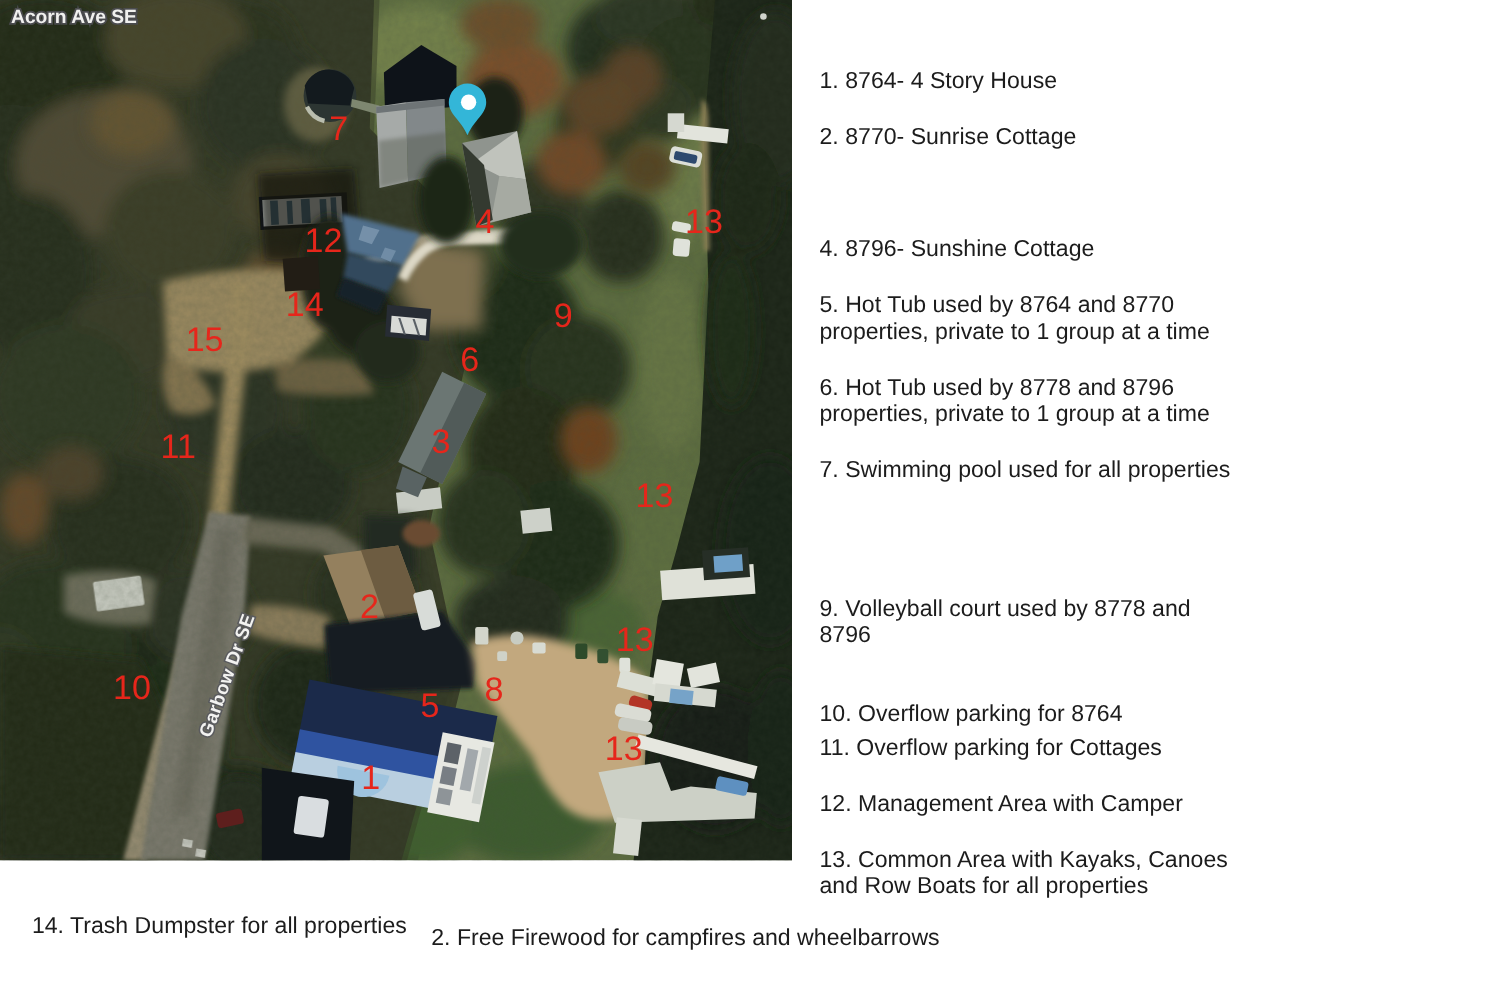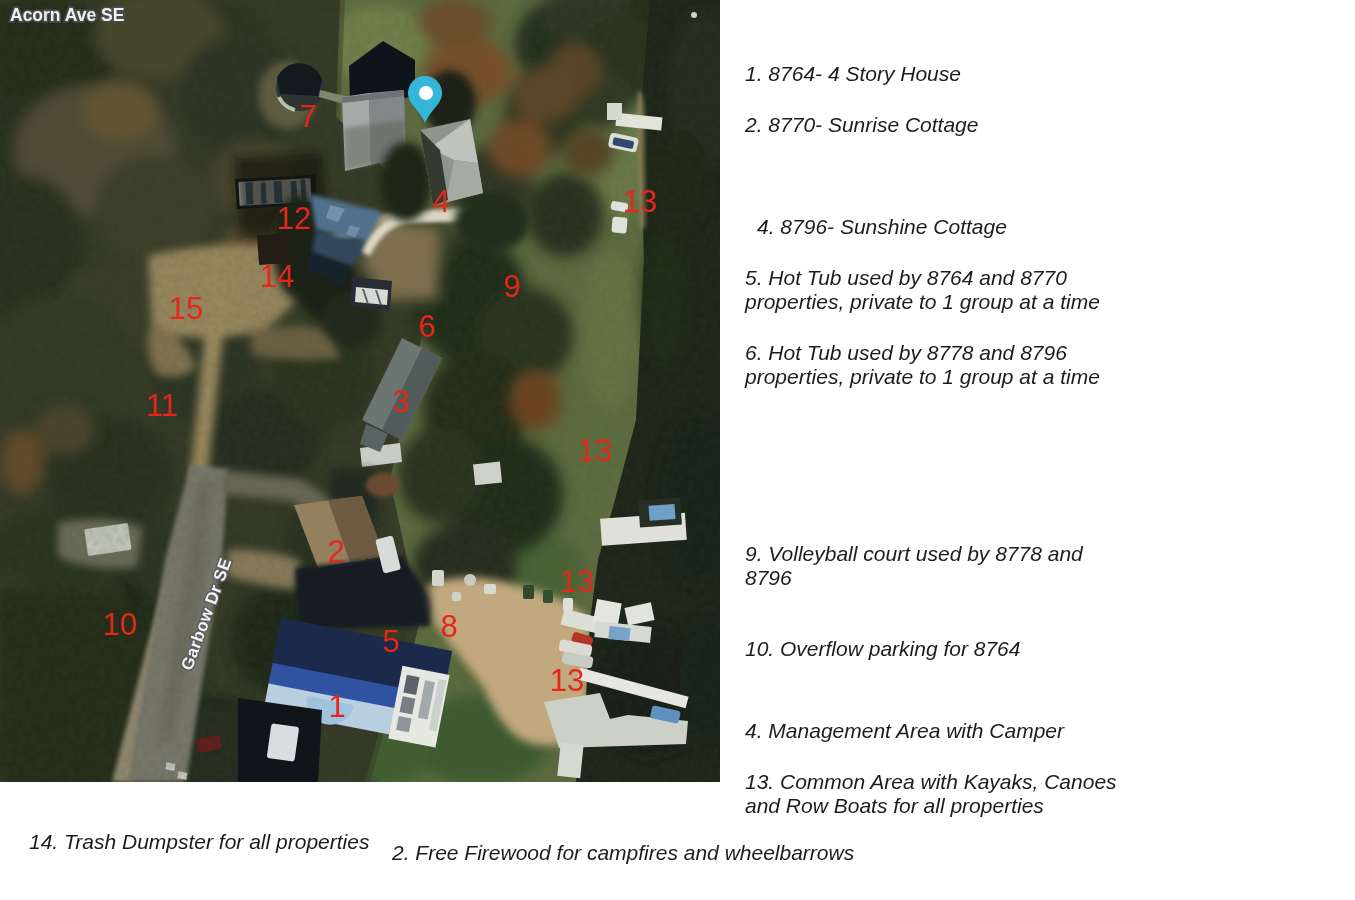--- a/index.html
+++ b/index.html
@@ -1,18 +1,18 @@
 <!DOCTYPE html>
 <html><head>
 <meta charset="utf-8">
 <style>
 html,body{margin:0;padding:0;background:#ffffff;font-family:"Liberation Sans",sans-serif;}
 #page{position:relative;width:1355px;height:900px;background:#ffffff;overflow:hidden;}
 #photo{position:absolute;left:0;top:0;width:720px;height:782px;}
-.leg{position:absolute;font-size:21px;line-height:24px;color:#1c1c1c;white-space:nowrap;font-style:italic;}
+.leg{position:absolute;font-size:21px;line-height:24px;color:#1c1c1c;white-space:nowrap;}
 </style>
 </head>
 <body>
 <div id="page">
 
 <div id="photo">
 <svg width="720" height="782" viewBox="0 0 720 782" xmlns="http://www.w3.org/2000/svg">
 <defs>
 <filter id="b2" x="-30%" y="-30%" width="160%" height="160%">
             <feGaussianBlur stdDeviation="2"></feGaussianBlur>
@@ -358,33 +358,35 @@
 
 <text x="206" y="620" font-family="Liberation Sans, sans-serif" font-size="17" font-weight="bold" fill="#f2f2f0" stroke="#5a5b5e" stroke-width="2.8" paint-order="stroke" letter-spacing="0.3" text-anchor="middle" transform="rotate(-70 206 614)">Garbow Dr SE</text>
 </svg>
 </div>
 
 <div class="leg" style="left:745px;top:62px;">1. 8764- 4 Story House</div>
 
 <div class="leg" style="left:745px;top:113px;">2. 8770- Sunrise Cottage</div>
 
 
-<div class="leg" style="left:745px;top:215px;margin-left:12px;">4. 8796- Sunshine Cottage</div>
+<div class="leg" style="left:745px;top:215px;">4. 8796- Sunshine Cottage</div>
 
 <div class="leg" style="left:745px;top:266px;">5. Hot Tub used by 8764 and 8770<br>properties, private to 1 group at a time</div>
 
 <div class="leg" style="left:745px;top:341px;">6. Hot Tub used by 8778 and 8796<br>properties, private to 1 group at a time</div>
 
+<div class="leg" style="left:745px;top:416px;">7. Swimming pool used for all properties</div>
 
 
 <div class="leg" style="left:745px;top:542px;">9. Volleyball court used by 8778 and<br>8796</div>
 
 <div class="leg" style="left:745px;top:617px;margin-top:20px;">10. Overflow parking for 8764</div>
 
-
-<div class="leg" style="left:745px;top:719px;">4. Management Area with Camper</div>
+<div class="leg" style="left:745px;top:668px;">11. Overflow parking for Cottages</div>
+
+<div class="leg" style="left:745px;top:719px;">12. Management Area with Camper</div>
 
 <div class="leg" style="left:745px;top:770px;">13. Common Area with Kayaks, Canoes<br>and Row Boats for all properties</div>
 
 <div class="leg" style="left:29px;top:819px;margin-top:11px;">14. Trash Dumpster for all properties</div>
 
 <div class="leg" style="left:392px;top:841px;">2. Free Firewood for campfires and wheelbarrows</div>
 </div>
 
 </body></html>

